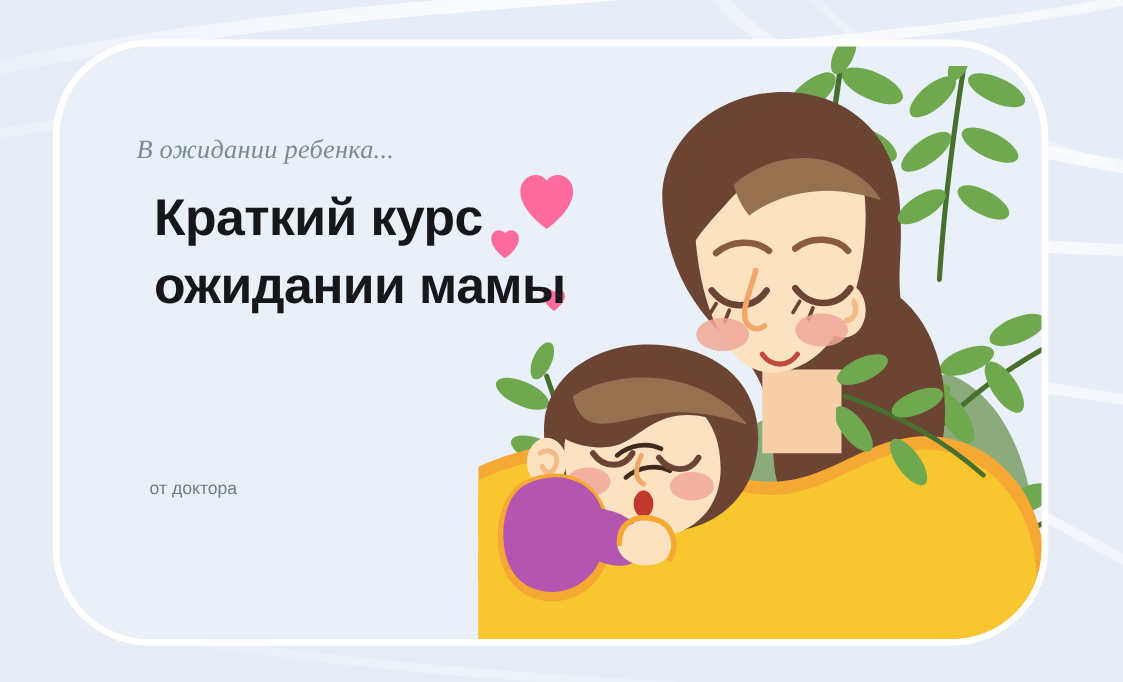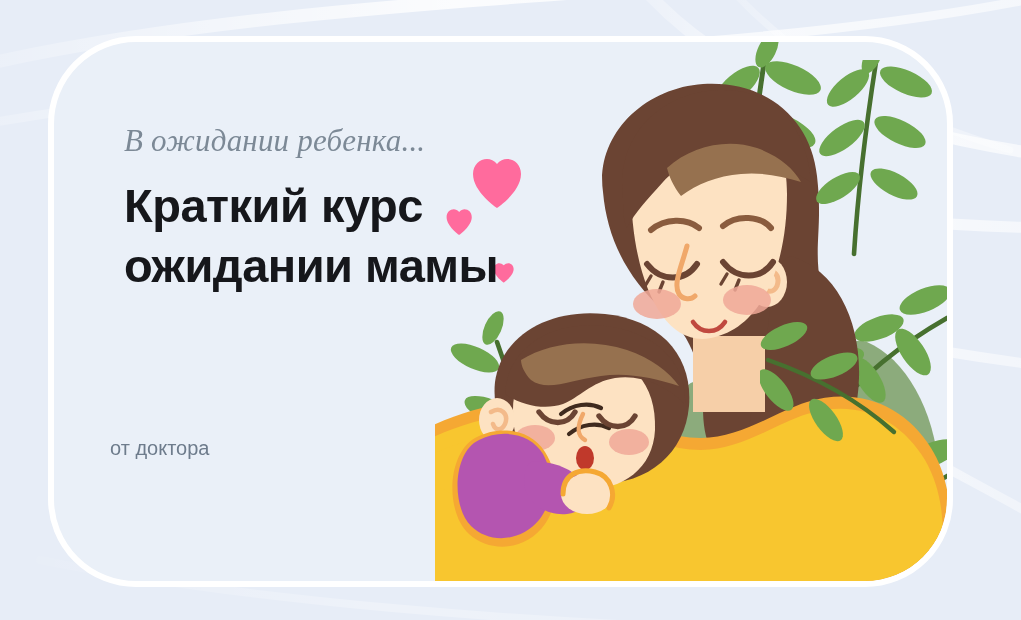--- a/index.html
+++ b/index.html
@@ -58,47 +58,47 @@
     position: absolute;
     left: 70px;
     top: 82px;
     width: 420px;
     z-index: 6;
   }
 
   .eyebrow {
     font-family: "Liberation Serif", "DejaVu Serif", serif;
     font-style: italic;
-    font-size: 31px;
+    font-size: 24px;
     font-weight: 400;
     color: #7c8996;
     letter-spacing: 0.2px;
     margin: 0 0 18px 0;
     line-height: 1.1;
     white-space: nowrap;
   }
 
   .headline {
     font-family: "Liberation Sans", sans-serif;
     font-weight: 700;
     font-size: 47px;
     line-height: 1.28;
     color: #16171b;
-    margin: 0;
+    margin: 16px;
     letter-spacing: -0.5px;
   }
   .headline .ln { display: block; }
 
   .byline {
     position: absolute;
-    left: 56px;
+    left: 82px;
     top: 392px;
     width: 330px;
     font-family: "Liberation Sans", sans-serif;
-    font-size: 20px;
+    font-size: 16px;
     line-height: 1.42;
     color: #6e7c8c;
     z-index: 6;
   }
   .byline .ln { display: block; }
 
   
   .illustration {
     position: absolute;
     right: -8px;

